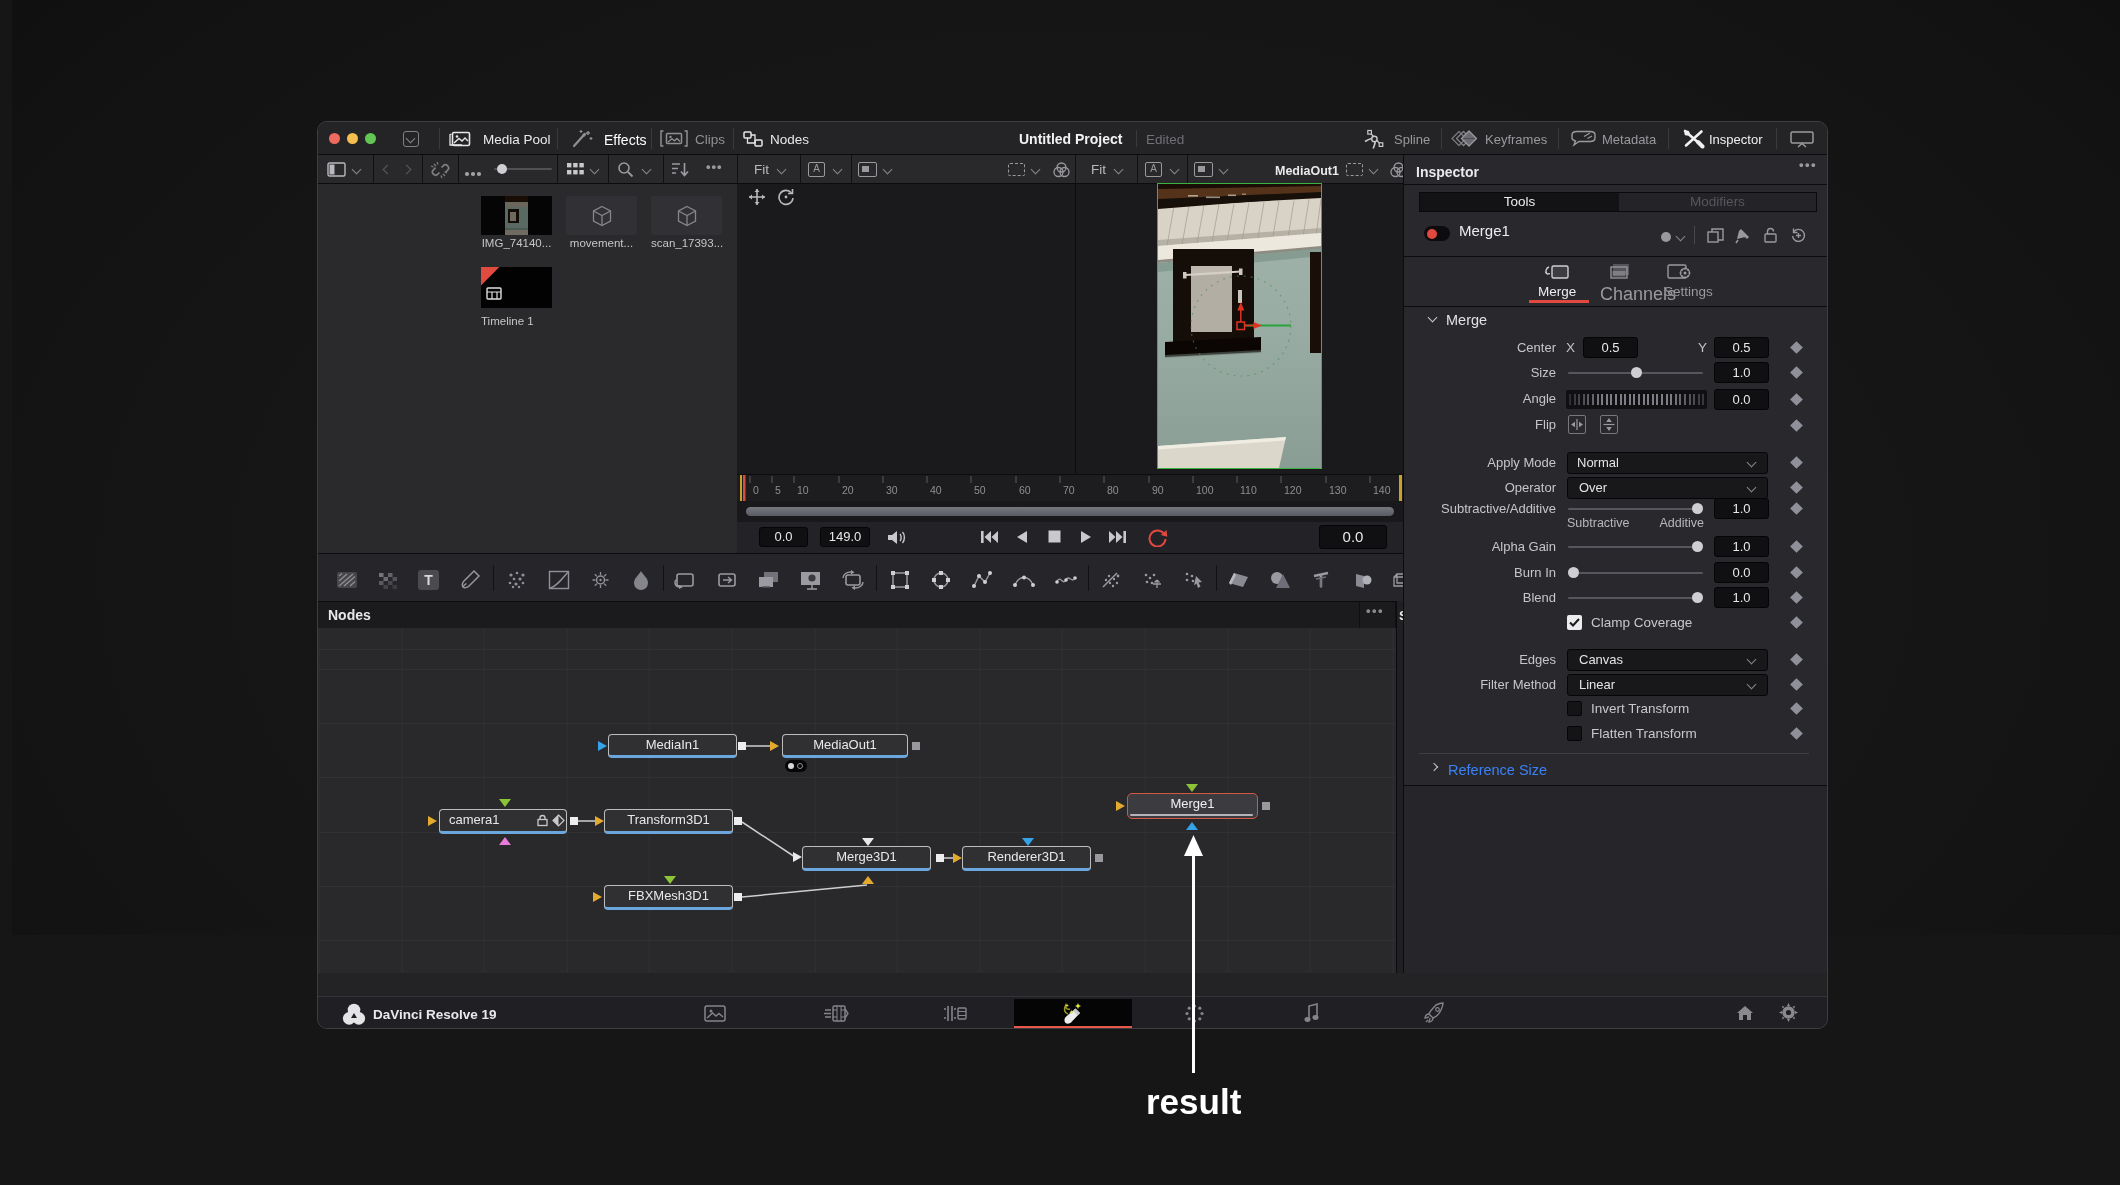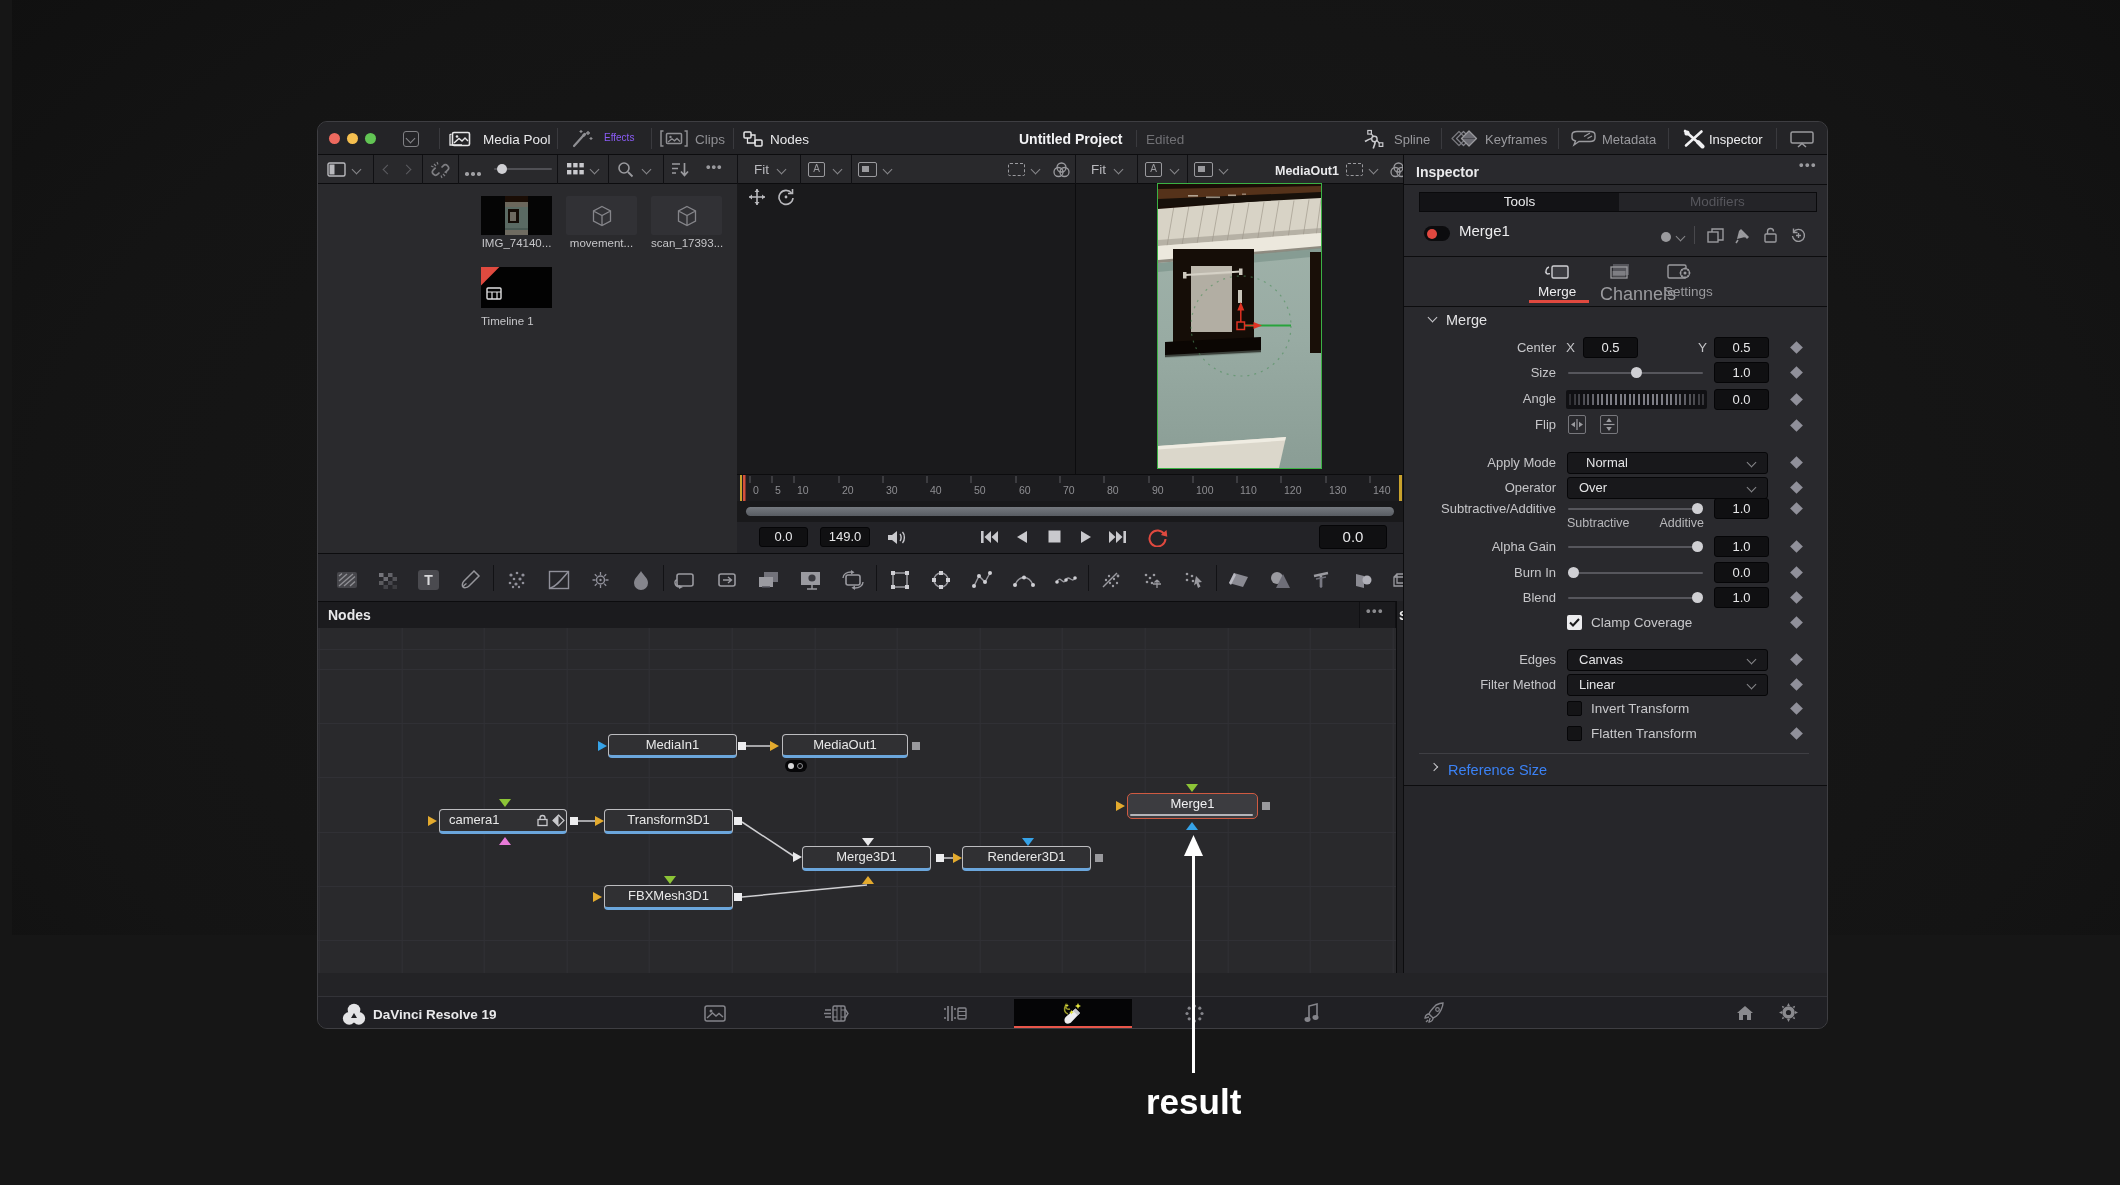--- a/index.html
+++ b/index.html
@@ -47,21 +47,21 @@
         </svg>
       <div class="t" style="left:165px;top:10px;font-size:13.5px;color:#e9e9eb;">Media Pool</div>
       <div class="sepv" style="left:239px;top:6px;height:21px;"></div>
       <svg class="icn" style="left:252px;top:7px;" width="25" height="19" viewBox="0 0 25 19">
           <path d="M4 17 L13 7" stroke="#8f8f93" stroke-width="2.2" stroke-linecap="round"></path>
           <path d="M13.5 6.5 l1.2-1.2" stroke="#8f8f93" stroke-width="3" stroke-linecap="round"></path>
           <path d="M18 2 v4 M16 4 h4" stroke="#8f8f93" stroke-width="1.4"></path>
           <path d="M21 8 v3 M19.5 9.5 h3" stroke="#8f8f93" stroke-width="1.2"></path>
           <path d="M11 1 v3 M9.5 2.5 h3" stroke="#8f8f93" stroke-width="1.2"></path>
         </svg>
-      <div class="t" style="left:286px;top:10px;font-size:10px;color:#8b5cf6;">Effects</div>
+      <div class="t" style="left:286px;top:10px;font-size:14px;color:#ffffff;">Effects</div>
       <div class="sepv" style="left:333px;top:6px;height:21px;"></div>
       <svg class="icn" style="left:342px;top:8px;" width="28" height="17" viewBox="0 0 28 17">
           <path d="M3.5 1 H1 V16 H3.5 M24.5 1 H27 V16 H24.5" fill="none" stroke="#8f8f93" stroke-width="1.5"></path>
           <rect x="6.5" y="3.5" width="15" height="10" rx="1" fill="none" stroke="#8f8f93" stroke-width="1.5"></rect>
           <circle cx="10.5" cy="7" r="1.2" fill="#8f8f93"></circle>
           <path d="M8 12 L12 8.8 L14.5 10.8 L17 8.5 L20 11.5" fill="none" stroke="#8f8f93" stroke-width="1.3"></path>
         </svg>
       <div class="t" style="left:377px;top:10px;font-size:13.5px;color:#8f8f93;">Clips</div>
       <div class="sepv" style="left:415px;top:6px;height:21px;"></div>
       <svg class="icn" style="left:424px;top:8px;" width="22" height="18" viewBox="0 0 22 18">
@@ -703,21 +703,21 @@
       <div class="abs" style="left:164px;top:260px;width:18px;height:19px;border:1px solid #77777c;border-radius:2px;"><svg width="16" height="17" viewBox="0 0 16 17">
             <path d="M8 3 v11" stroke="#9a9a9e" stroke-width="1.2"></path>
             <path d="M2 8.5 l4 -2.8 v5.6 Z M14 8.5 l-4 -2.8 v5.6 Z" fill="#9a9a9e"></path>
           </svg></div>
       <div class="abs" style="left:196px;top:260px;width:18px;height:19px;border:1px solid #77777c;border-radius:2px;"><svg width="16" height="17" viewBox="0 0 16 17">
             <path d="M2.5 8.5 h11" stroke="#9a9a9e" stroke-width="1.2"></path>
             <path d="M8 2 l2.8 4 h-5.6 Z M8 15 l2.8 -4 h-5.6 Z" fill="#9a9a9e"></path>
           </svg></div>
       <div class="dia" style="left:388px;top:266px;"></div>
       <div class="lab" style="left:0px;top:300px;width:152px;">Apply Mode</div>
-      <div class="dd" style="left:163px;top:297px;width:201px;height:22px;line-height:20px;"><span style="margin-left:18px;">Normal</span><div class="chev" style="left:180px;top:6px;"></div></div>
+      <div class="dd" style="left:163px;top:297px;width:201px;height:22px;line-height:20px;"><span style="margin-left:9px;">Normal</span><div class="chev" style="left:180px;top:6px;"></div></div>
       <div class="dia" style="left:388px;top:303px;"></div>
       <div class="lab" style="left:0px;top:325px;width:152px;">Operator</div>
       <div class="dd" style="left:163px;top:322px;width:201px;height:22px;line-height:20px;"><span style="margin-left:11px;">Over</span><div class="chev" style="left:180px;top:6px;"></div></div>
       <div class="dia" style="left:388px;top:328px;"></div>
       <div class="lab" style="left:0px;top:346px;width:152px;">Subtractive/Additive</div>
       <div class="track" style="left:164px;top:353px;width:135px;"></div>
       <div class="knob" style="left:288px;top:348px;"></div>
       <div class="box" style="left:310px;top:343px;width:55px;height:21px;line-height:19px;">1.0</div>
       <div class="dia" style="left:388px;top:349px;"></div>
       <div class="t" style="left:163px;top:361px;font-size:12.5px;color:#b8b8bb;">Subtractive</div>

